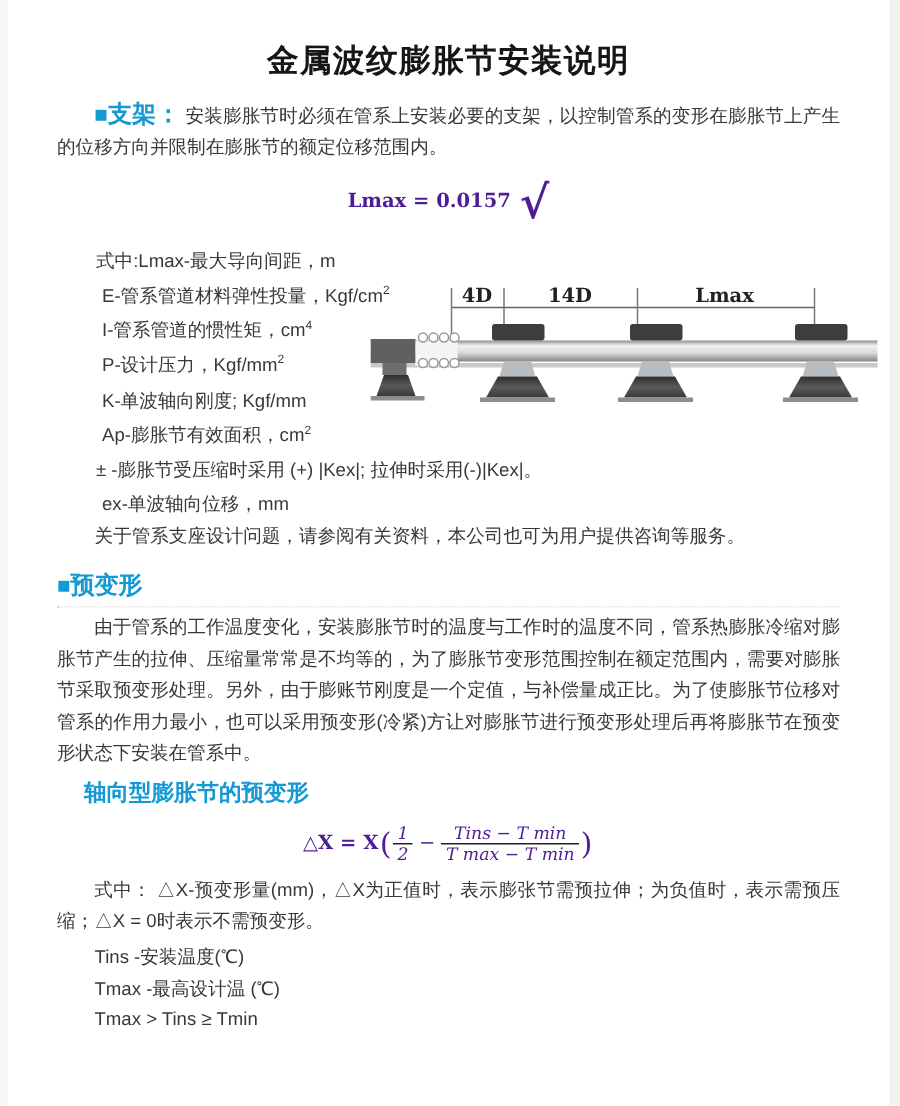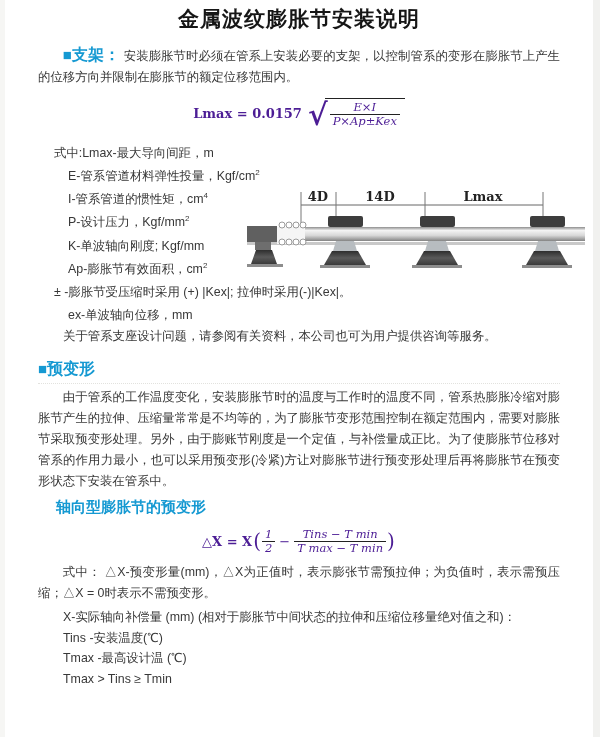--- a/index.html
+++ b/index.html
@@ -6,21 +6,21 @@
   html,body { background:#fbfbfa; }
   .page {
     width:600px; height:737px; margin:0 auto; background:#ffffff;
     position:relative; overflow:hidden;
     font-family:"Liberation Sans", sans-serif;
     color:#383838;
     border-left:5px solid #f6f6f4; border-right:7px solid #f1f1ef;
   }
   .content { margin:0 33px; }
   h1.title {
-    padding-top:4px; text-align:center; font-size:21px; line-height:30px;
+    padding-top:26px; text-align:center; font-size:21px; line-height:30px;
     font-weight:bold; color:#161616; letter-spacing:1px;
   }
   .body-text { font-size:12.4px; line-height:21px; text-align:justify; }
   .indent { text-indent:2em; }
   .sec-head-inline { font-size:16px; font-weight:bold; color:#1599d2; }
   .sec-marker { font-size:15px; color:#1599d2; }
   .sec1 { margin-top:10px; }
   
   .formula {
     display:flex; justify-content:center; align-items:center;
@@ -34,21 +34,21 @@
   .frac .num, .frac .den { padding:0 3px; }
   .sqrt-wrap { display:inline-flex; align-items:center; margin-left:6px; }
   .radical { font-size:30px; font-weight:bold; line-height:30px; transform:translateY(2px); font-style:normal; }
   .under-root { border-top:1.6px solid #222; margin-left:-3px; padding:2px 5px 0 5px; }
   .paren { font-size:20px; font-style:normal; line-height:20px; padding:0 1px; }
   .fsp { padding:0 4px; font-style:normal; }
   .f1 { margin-top:5px; height:40px; }
   
   .defs { margin-top:7px; font-size:12.4px; line-height:20px; }
   .defs .row { white-space:nowrap; }
-  .ind-a { margin-left:16px; }
+  .ind-a { margin-left:26px; }
   .ind-b { margin-left:30px; }
   .defs sup { font-size:8px; }
   .note-line { margin-left:25px; margin-top:1px; font-size:12.4px; line-height:21px; }
   
   .diagram { position:absolute; left:242px; top:190px; width:344px; height:104px; }
   
   .h2row { margin-top:12px; border-bottom:1px dotted #e2e2de; padding-bottom:3px; }
   .h2row .sec-head-inline { font-size:16px; }
   .sub-head { font-size:15px; font-weight:bold; color:#1599d2; }
   .sub-head.axial { margin:6px 0 4px 18px; }
@@ -67,26 +67,20 @@
 
     <p class="body-text indent sec1">
       <span class="sec-marker">■</span><span class="sec-head-inline">支架：</span>
       <span>安装膨胀节时必须在管系上安装必要的支架，以控制管系的变形在膨胀节上产生的位移方向并限制在膨胀节的额定位移范围内。</span>
     </p>
 
     <div class="formula f1">
       <span class="flhs">Lmax = 0.0157</span>
       <span class="sqrt-wrap">
         <span class="radical">√</span>
-        <span class="under-root">
-          <span class="frac">
-            <span class="num">E×I</span>
-            <span class="den">P×Ap±Kex</span>
-          </span>
-        </span>
       </span>
     </div>
 
     <div class="defs">
       <div class="row ind-a"><span>式中:Lmax-最大导向间距，m</span><sup></sup></div>
       <div class="row ind-b"><span>E-管系管道材料弹性投量，Kgf/cm</span><sup>2</sup></div>
       <div class="row ind-b"><span>I-管系管道的惯性矩，cm</span><sup>4</sup></div>
       <div class="row ind-b"><span>P-设计压力，Kgf/mm</span><sup>2</sup></div>
       <div class="row ind-b"><span>K-单波轴向刚度; Kgf/mm</span><sup></sup></div>
       <div class="row ind-b"><span>Ap-膨胀节有效面积，cm</span><sup>2</sup></div>
@@ -113,21 +107,20 @@
       <span class="frac">
         <span class="num">Tins − T min</span>
         <span class="den">T max − T min</span>
       </span>
       <span class="paren">)</span>
     </div>
 
     <p class="body-text indent mt3">式中： △X-预变形量(mm)，△X为正值时，表示膨张节需预拉伸；为负值时，表示需预压缩；△X = 0时表示不需预变形。</p>
 
     <div class="list-block mt3">
-      <div>X-实际轴向补偿量 (mm) (相对于膨胀节中间状态的拉伸和压缩位移量绝对值之和)：</div>
       <div>Tins -安装温度(℃)</div>
       <div>Tmax -最高设计温 (℃)</div>
       <div>Tmax &gt; Tins ≥ Tmin</div>
     </div>
 
   </div>
 
   <div class="diagram">
     <svg width="344" height="104" viewBox="0 0 344 104">
       <defs>

